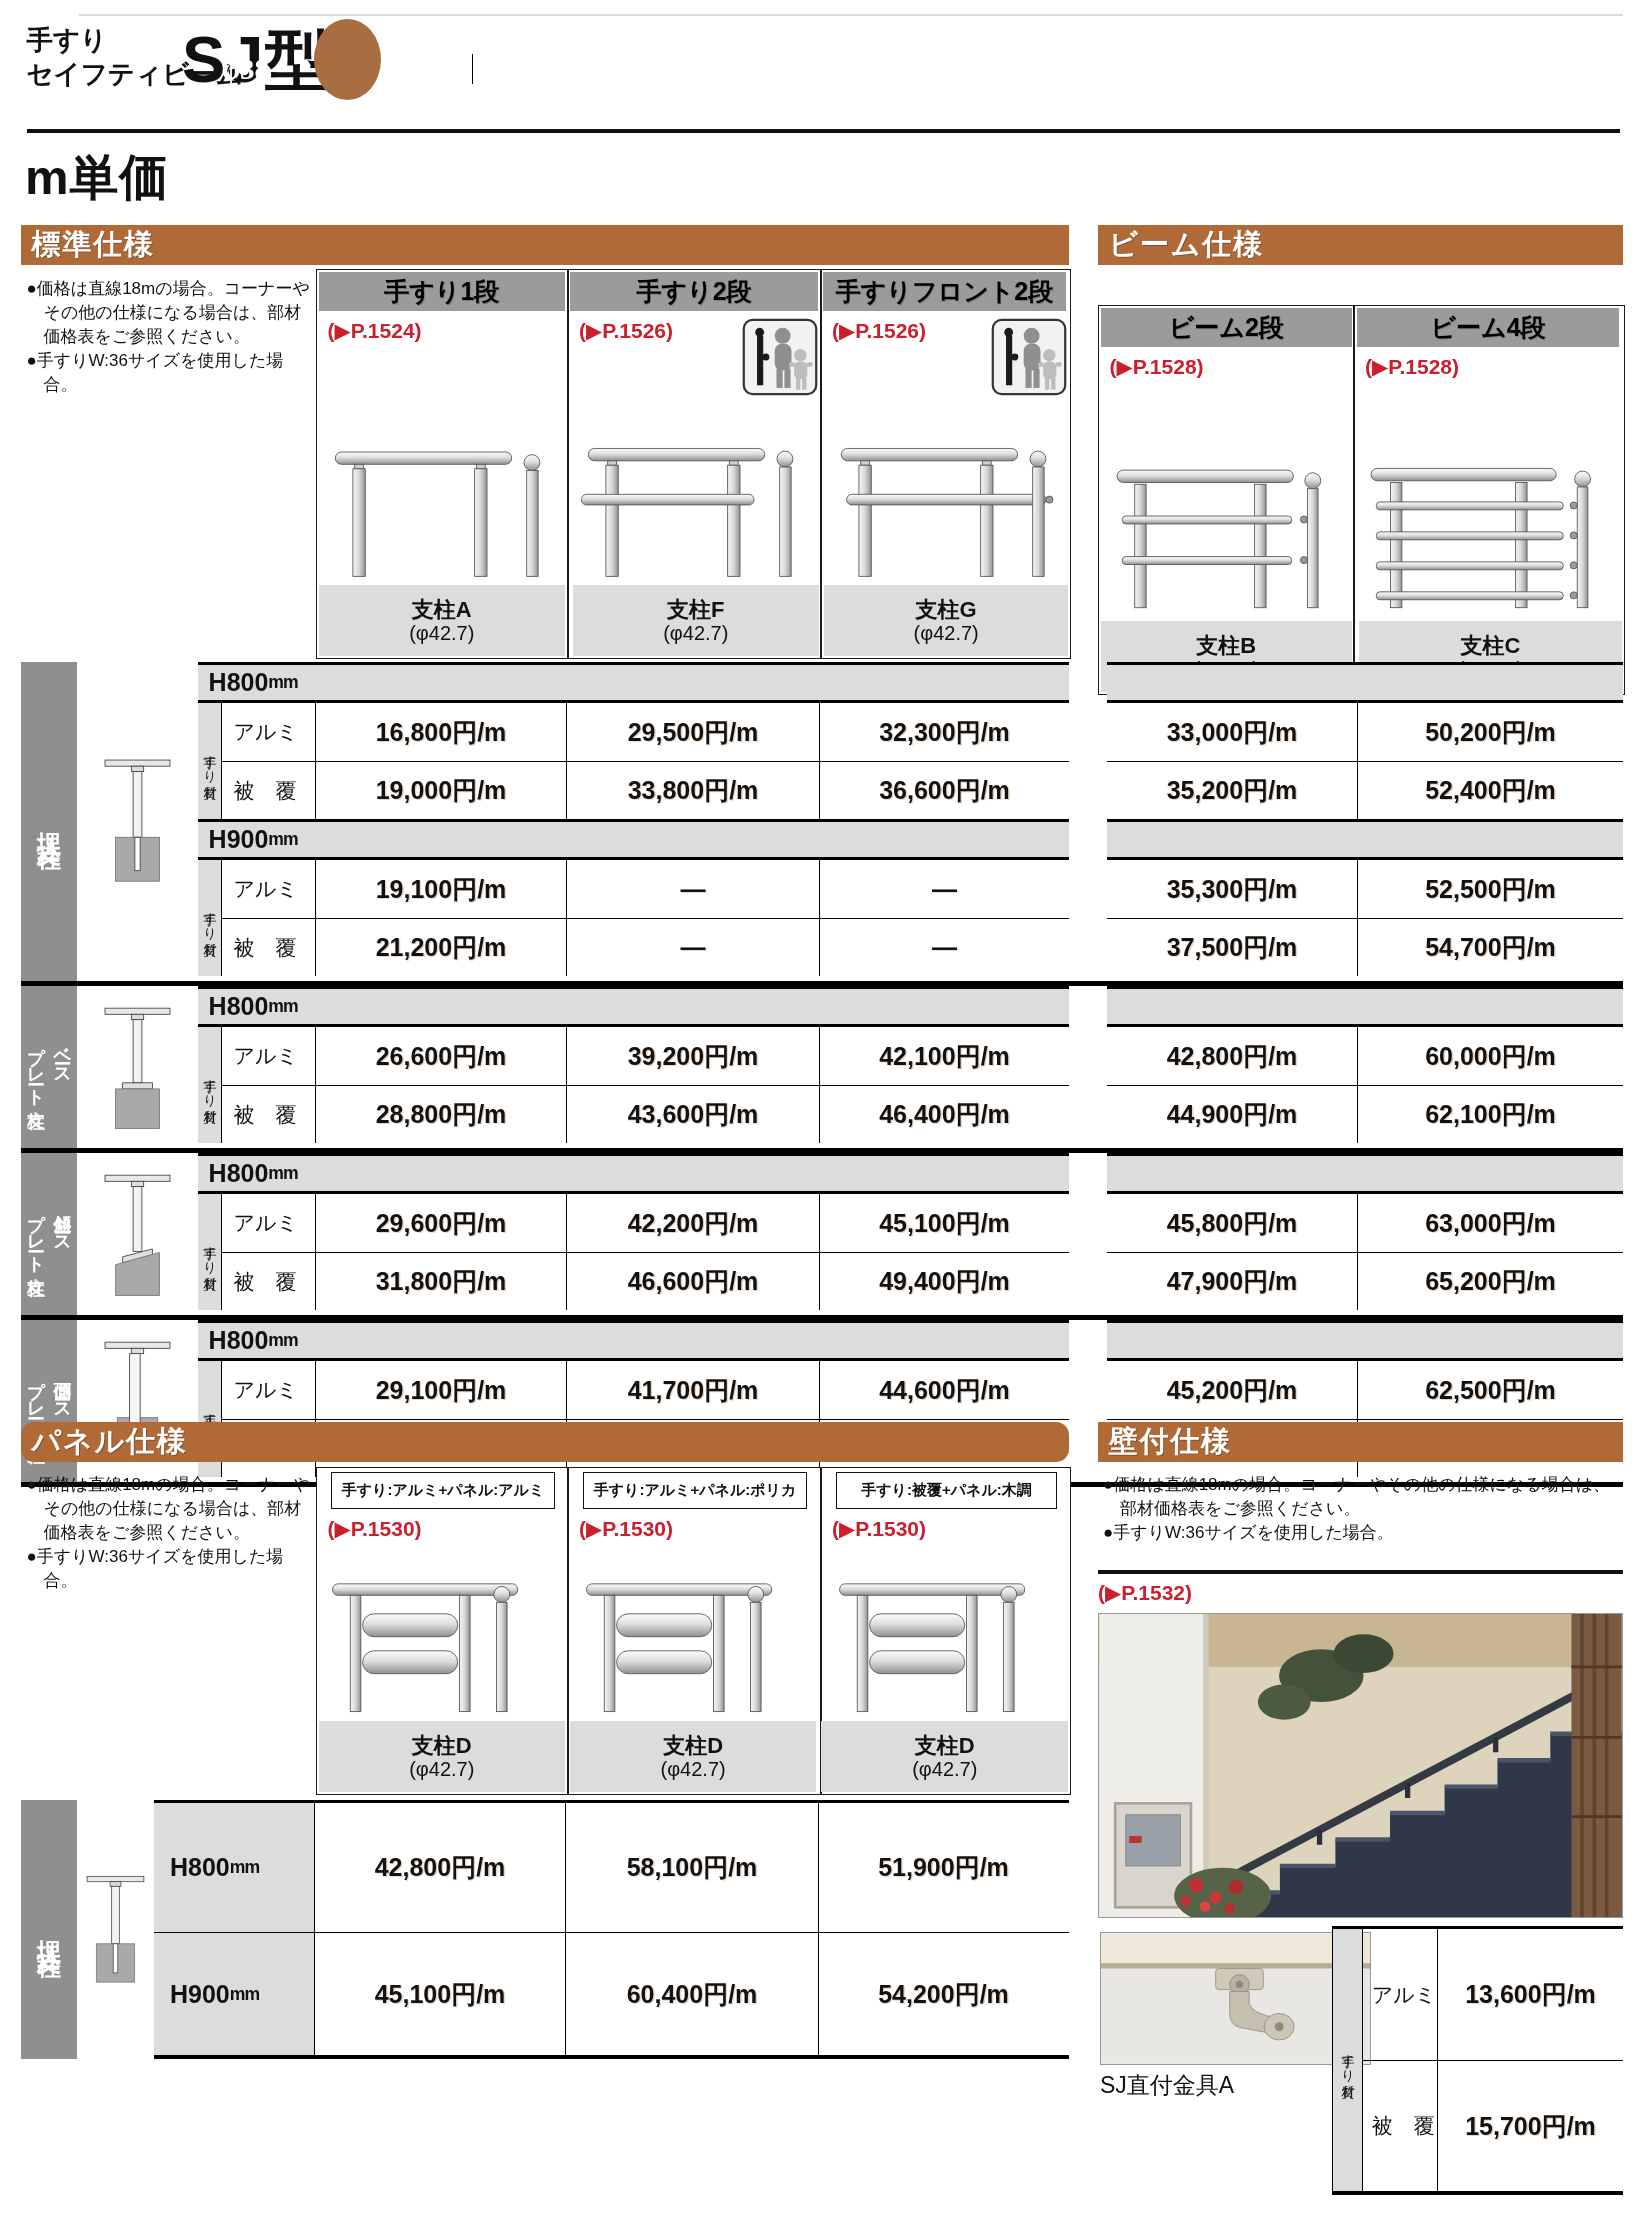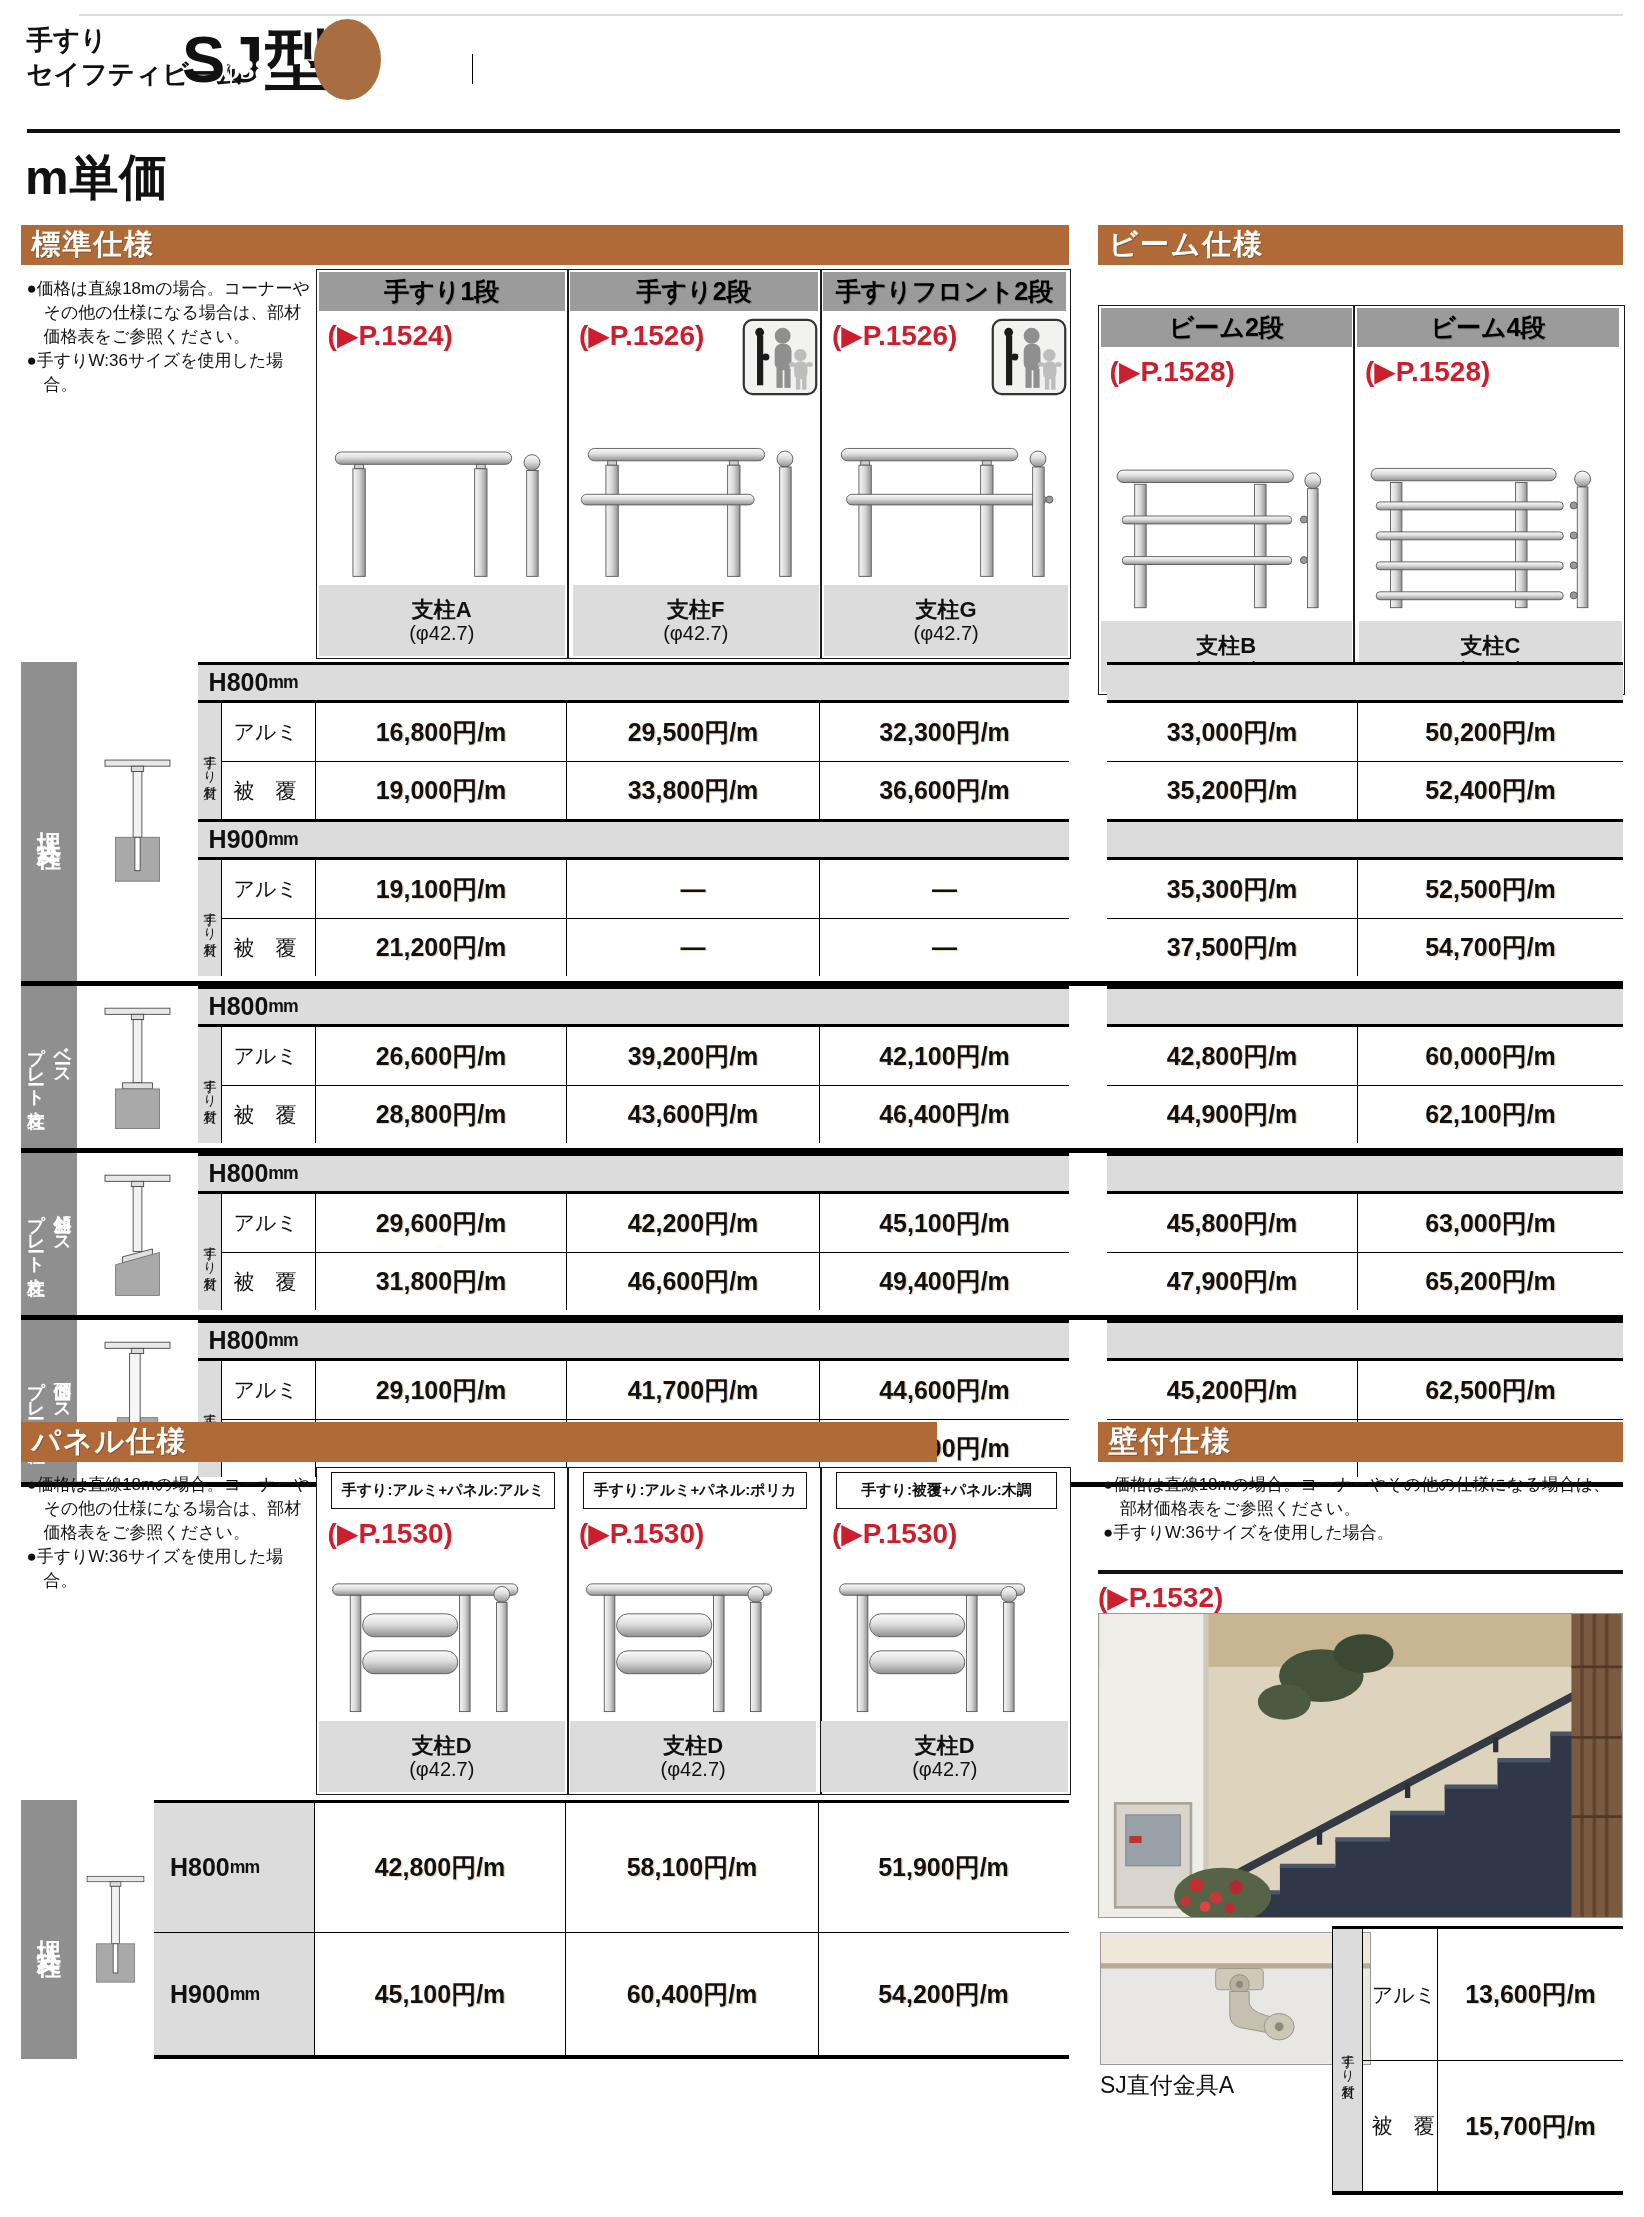--- a/index.html
+++ b/index.html
@@ -18,21 +18,21 @@
   
   .secbar{height:40px;background:#b06a38;display:flex;align-items:center;}
   .secbar .t{color:#fff;font-size:29px;font-weight:bold;padding-left:10.6px;letter-spacing:1.8px;text-shadow:0.9px 0.9px 0 rgba(0,0,0,.25);}
   
   .notes p{margin:0;font-size:17px;line-height:24px;text-indent:-17px;padding-left:17px;}
   
   .colbox{border:1.8px solid #1a1a1a;background:#fff;}
   .divider{position:absolute;top:0;bottom:0;width:1.8px;background:#1a1a1a;}
   .colhead{position:absolute;height:39px;background:#9b9b9b;display:flex;align-items:center;justify-content:center;color:#000000;font-size:25px;font-weight:bold;text-shadow:0.9px 0.9px 0 rgba(0,0,0,.2);}
   .colheadw{position:absolute;height:35px;background:#fff;border:1.8px solid #111;display:flex;align-items:center;justify-content:center;font-size:15px;font-weight:bold;}
-  .pref{position:absolute;color:#cc1f2d;font-size:28px;font-weight:bold;}
+  .pref{position:absolute;color:#cc1f2d;font-size:21px;font-weight:bold;}
   .caprow{position:absolute;left:1.8px;right:1.8px;bottom:1.8px;height:71px;display:flex;}
   .cap{background:#dcdcdc;display:flex;flex-direction:column;align-items:center;justify-content:center;}
   .capA{font-size:22px;font-weight:bold;line-height:25px;}
   .capB{font-size:20px;line-height:23px;}
   .ppl{position:absolute;width:76px;height:78px;}
   .illus{position:absolute;}
   
   #groups{left:21px;top:662px;width:1602px;}
   .group{position:relative;border-bottom:5.3px solid #000;}
   .gh1{height:319px;} .gh2{height:162px;}
@@ -512,21 +512,21 @@
           </div>
           <div class="prow">
             <div class="pc b1">47,400円/m</div>
             <div class="pc b2">64,600円/m</div>
           </div>
         </div>
       </div>
     </section>
   </div>
 
-  <div class="abs secbar" style="left:21px;top:1422px;width:916px;">
+  <div class="abs secbar" style="left:21px;top:1422px;width:1048px;border-radius:13px;">
     <span class="t">パネル仕様</span>
   </div>
   <div class="abs notes" style="left:26.5px;top:1473px;width:286px;">
     <p>●価格は直線18mの場合。コーナーやその他の仕様になる場合は、部材価格表をご参照ください。</p>
     <p>●手すりW:36サイズを使用した場合。</p>
   </div>
 
   <div class="abs colbox" style="left:316px;top:1467px;width:753px;height:326px;">
     <div class="divider" style="left:250px;"></div>
     <div class="divider" style="left:503px;"></div>

